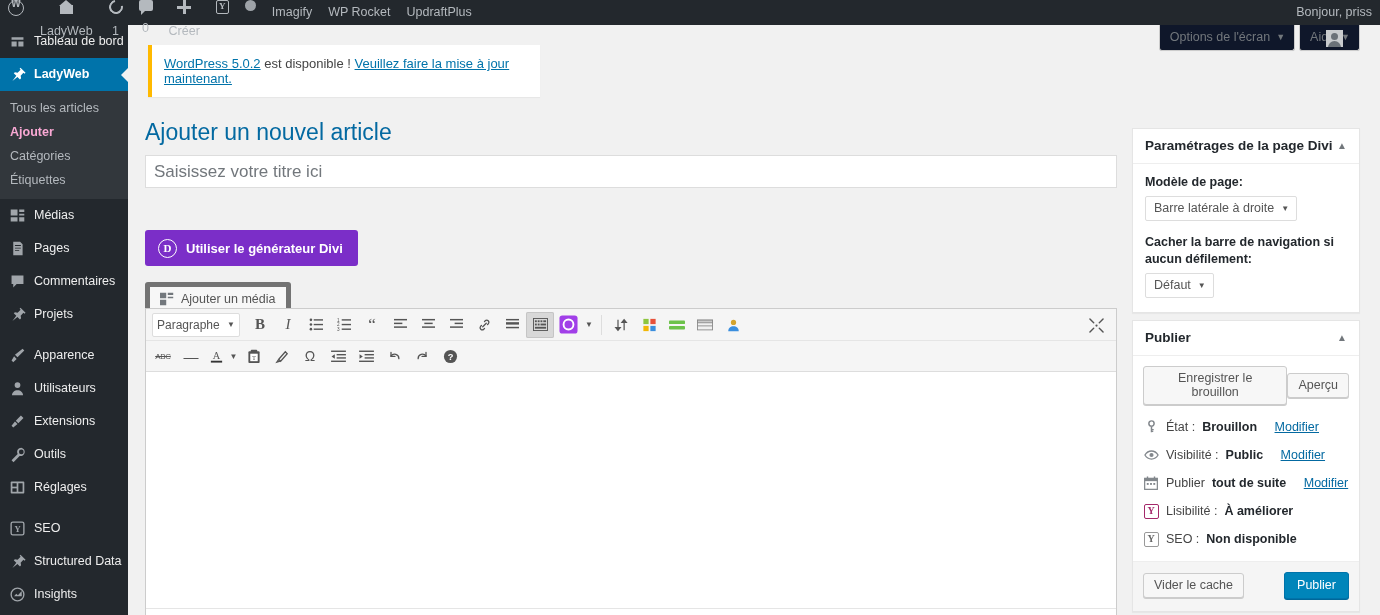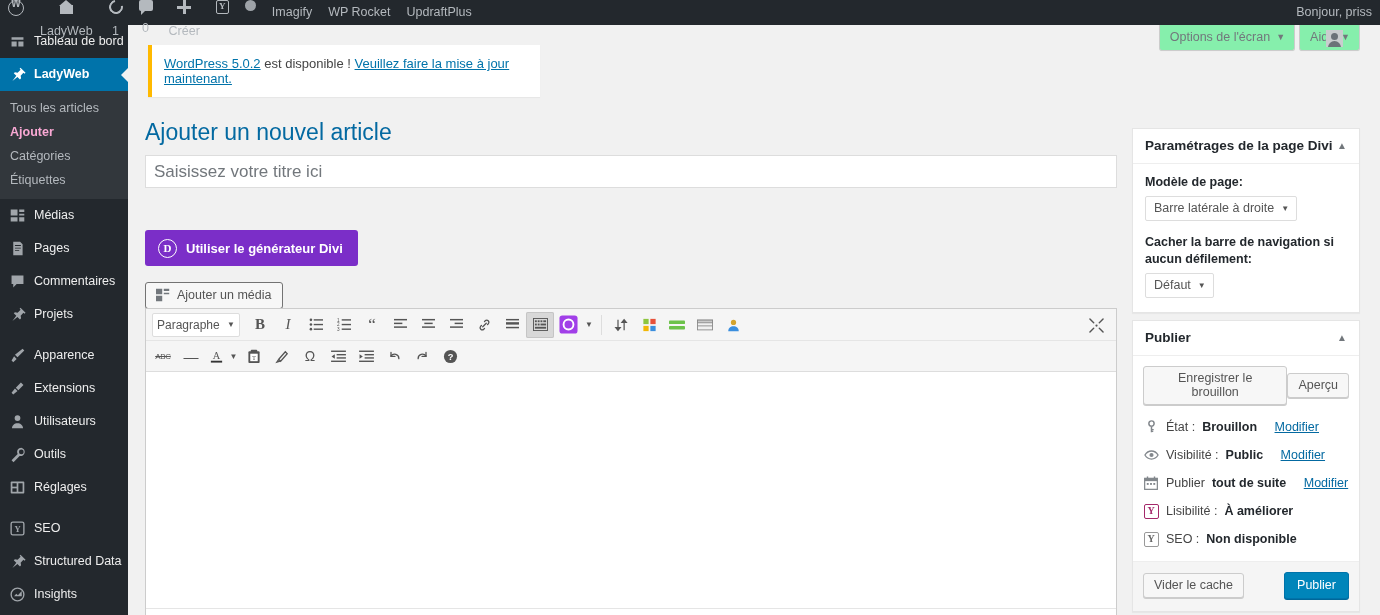--- a/index.html
+++ b/index.html
@@ -127,21 +127,21 @@
     width: 1252px; height: 590px;
     background: #f1f1f1;
   }
 
   
   .screen-meta {
     position: absolute; right: 20px; top: 0px;
     display: flex; gap: 4px;
   }
   .meta-btn {
-    background: #86efac; border: 1px solid #ccc; border-top: none;
+    background: #0f172a; border: 1px solid #ccc; border-top: none;
     border-radius: 0 0 3px 3px;
     font-size: 12.5px; color: #72777c;
     padding: 5px 9px 6px 10px; cursor: pointer;
     display: flex; align-items: center; gap: 6px;
     box-shadow: 0 1px 1px -1px rgba(0,0,0,.1);
   }
   .caret-dn { font-size: 9px; line-height: 1; }
 
   
   .notice {
@@ -185,21 +185,21 @@
     width: 19px; height: 19px; border-radius: 50%;
     border: 1.6px solid #fff; display: flex;
     align-items: center; justify-content: center;
     font-size: 11px; font-weight: bold;
     font-family: "Liberation Serif", serif;
   }
 
   
   .addmedia-btn {
     position: absolute; left: 17px; top: 257px;
-    background: #f7f7f7; border: 1px solid #737373; border-radius: 3px;
+    background: #f7f7f7; border: 5px solid #737373; border-radius: 3px;
     font-size: 12.5px; color: #555;
     padding: 5px 10px 6px 9px; cursor: pointer;
     display: flex; align-items: center; gap: 6px;
     box-shadow: 0 1px 0 #ccc;
   }
   .media-ico {
     width: 16px; height: 14px; position: relative;
   }
 
   
@@ -452,34 +452,34 @@
       <svg width="17" height="17" viewBox="0 0 20 20">
           <path fill="#a0a5aa" d="M16 2l2 2-8 8-3-3zM6 11l3 3-4 4-2-2z"></path>
         </svg>
     </span>
     <span class="mt-label">Apparence</span>
   </div>
 
   <div class="menu-top">
     <span class="sb-ico">
       <svg width="17" height="17" viewBox="0 0 20 20">
-          <path fill="#a0a5aa" d="M14 3l3 3-6 6-3-3zM7 10l3 3-5 4-2-2z"></path>
-        </svg>
-    </span>
-    <span class="mt-label">Extensions</span>
-  </div>
-
-  <div class="menu-top">
-    <span class="sb-ico">
-      <svg width="17" height="17" viewBox="0 0 20 20">
           <circle fill="#a0a5aa" cx="10" cy="6" r="3.4"></circle>
           <path fill="#a0a5aa" d="M3.5 18c0-3.6 2.9-6 6.5-6s6.5 2.4 6.5 6z"></path>
         </svg>
     </span>
     <span class="mt-label">Utilisateurs</span>
+  </div>
+
+  <div class="menu-top">
+    <span class="sb-ico">
+      <svg width="17" height="17" viewBox="0 0 20 20">
+          <path fill="#a0a5aa" d="M14 3l3 3-6 6-3-3zM7 10l3 3-5 4-2-2z"></path>
+        </svg>
+    </span>
+    <span class="mt-label">Extensions</span>
   </div>
 
   <div class="menu-top">
     <span class="sb-ico">
       <svg width="17" height="17" viewBox="0 0 20 20">
           <path fill="#a0a5aa" d="M14.5 2a5 5 0 00-4.3 7.5L3 16.7 5.3 19l7.2-7.2A5 5 0 1014.5 2zm0 2.2a2.8 2.8 0 110 5.6 2.8 2.8 0 010-5.6z"></path>
         </svg>
     </span>
     <span class="mt-label">Outils</span>
   </div>

